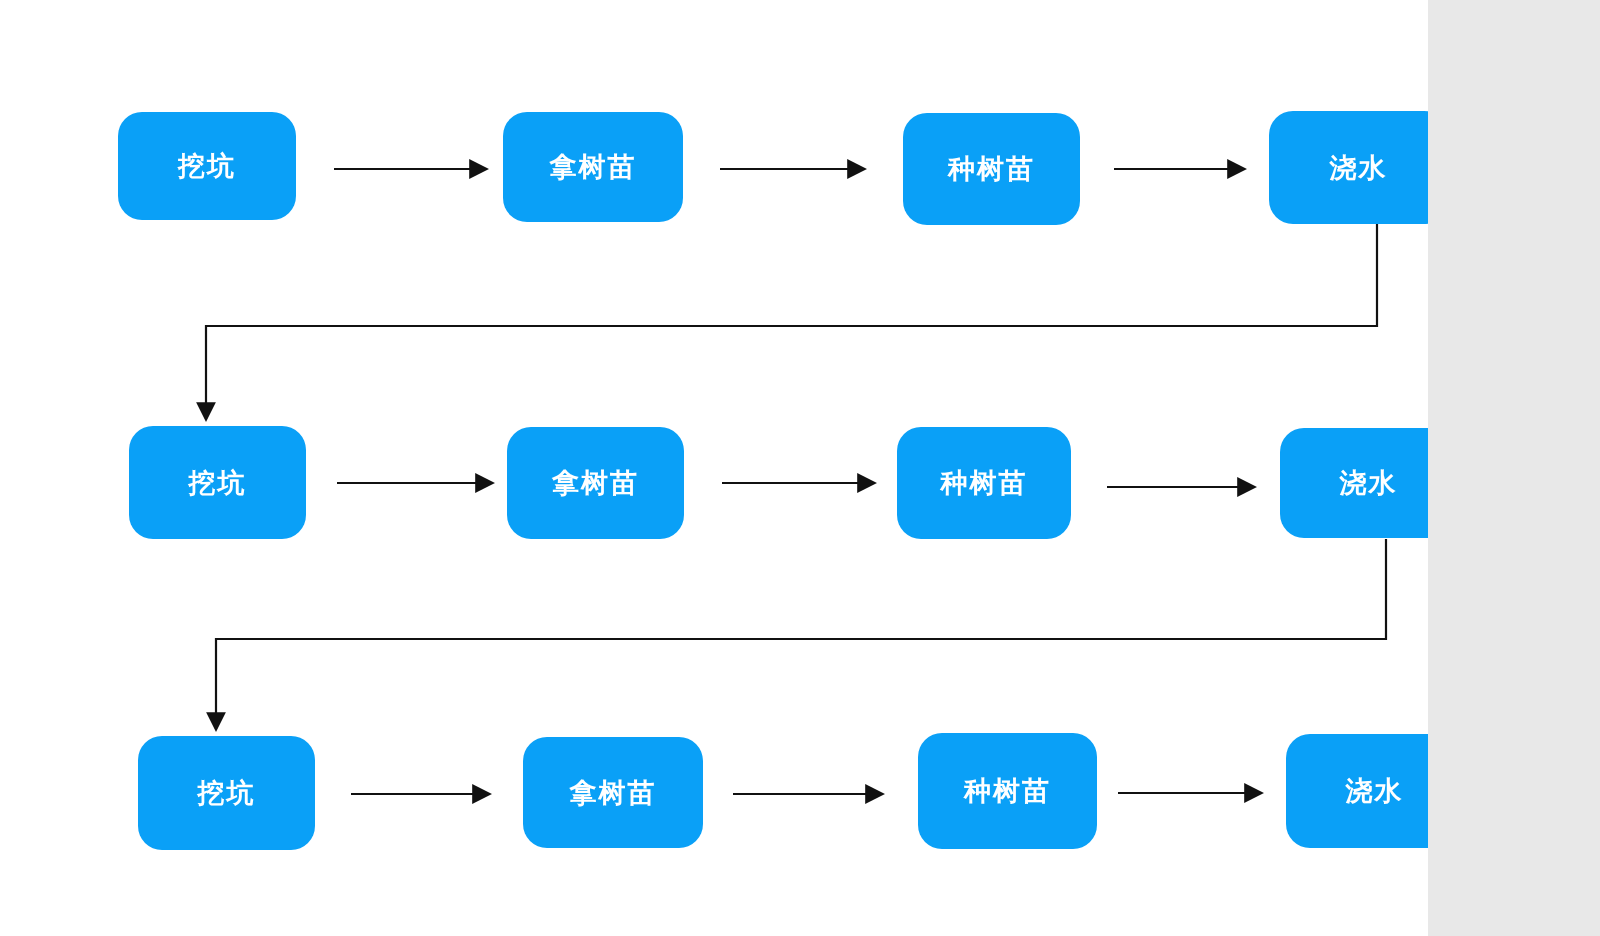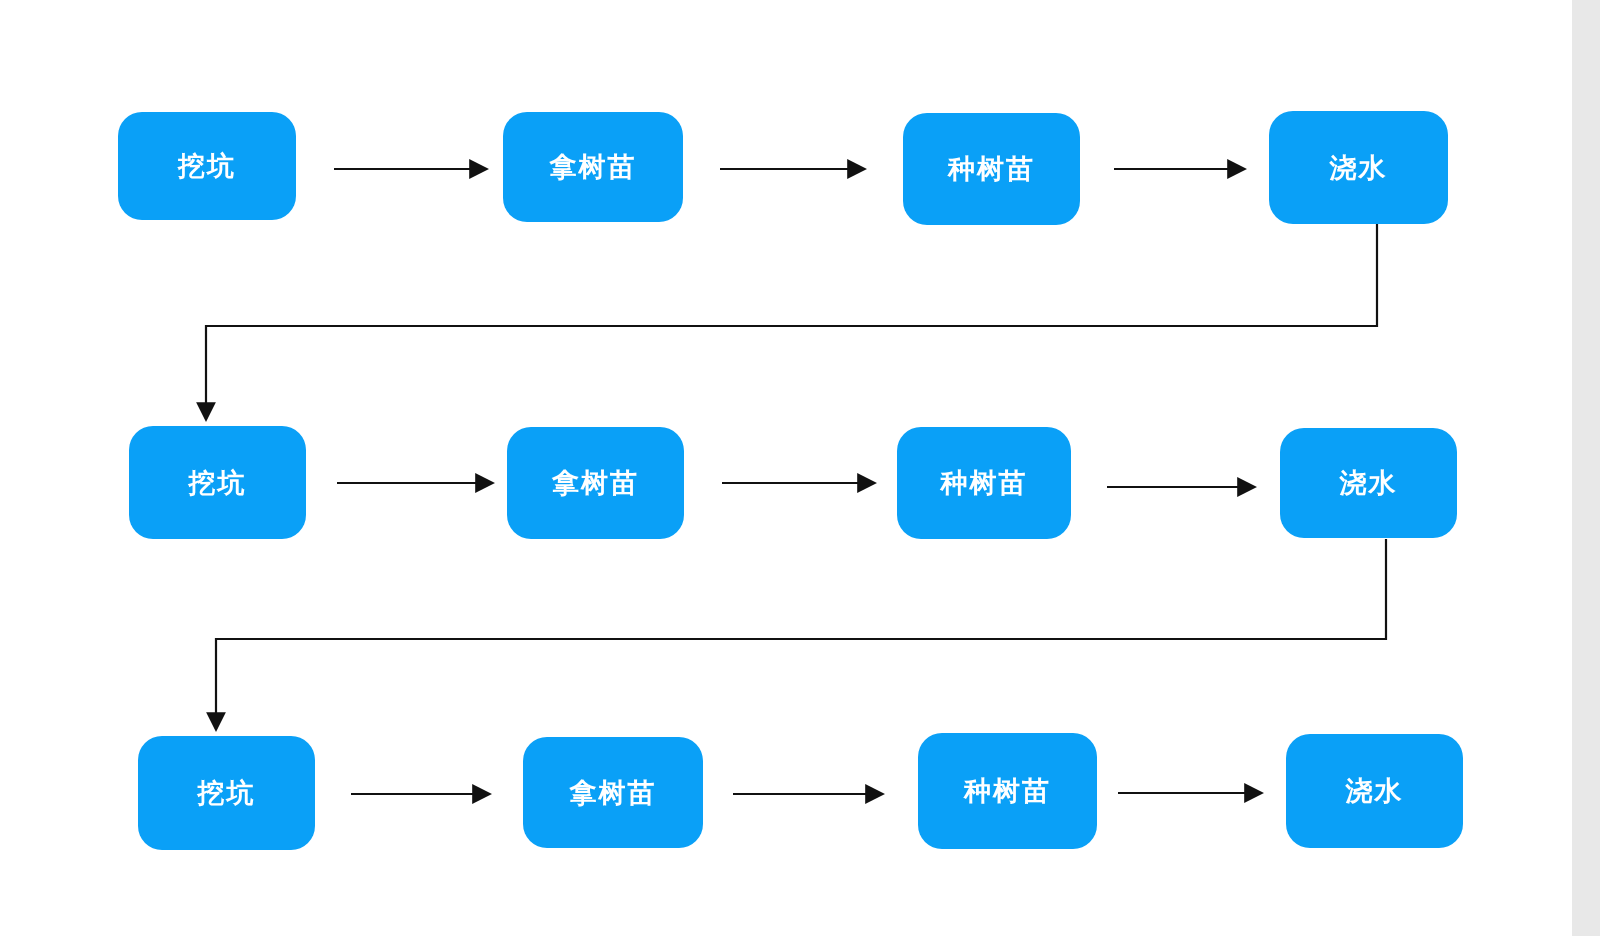--- a/index.html
+++ b/index.html
@@ -5,21 +5,21 @@
   :root {
     --bg: #ffffff;
     --node-fill: #0aa0f7;
     --node-text: #ffffff;
     --connector: #111111;
   }
   * { margin: 0; padding: 0; box-sizing: border-box; }
   body { background: #e8e8e8; font-family: "Liberation Sans", sans-serif; }
   .canvas {
     position: relative;
-    width: 1572px;
+    width: 1428px;
     height: 936px;
     background: var(--bg);
     overflow: hidden;
   }
   .edges {
     position: absolute;
     left: 0; top: 0;
     width: 1600px; height: 936px;
     pointer-events: none;
   }

